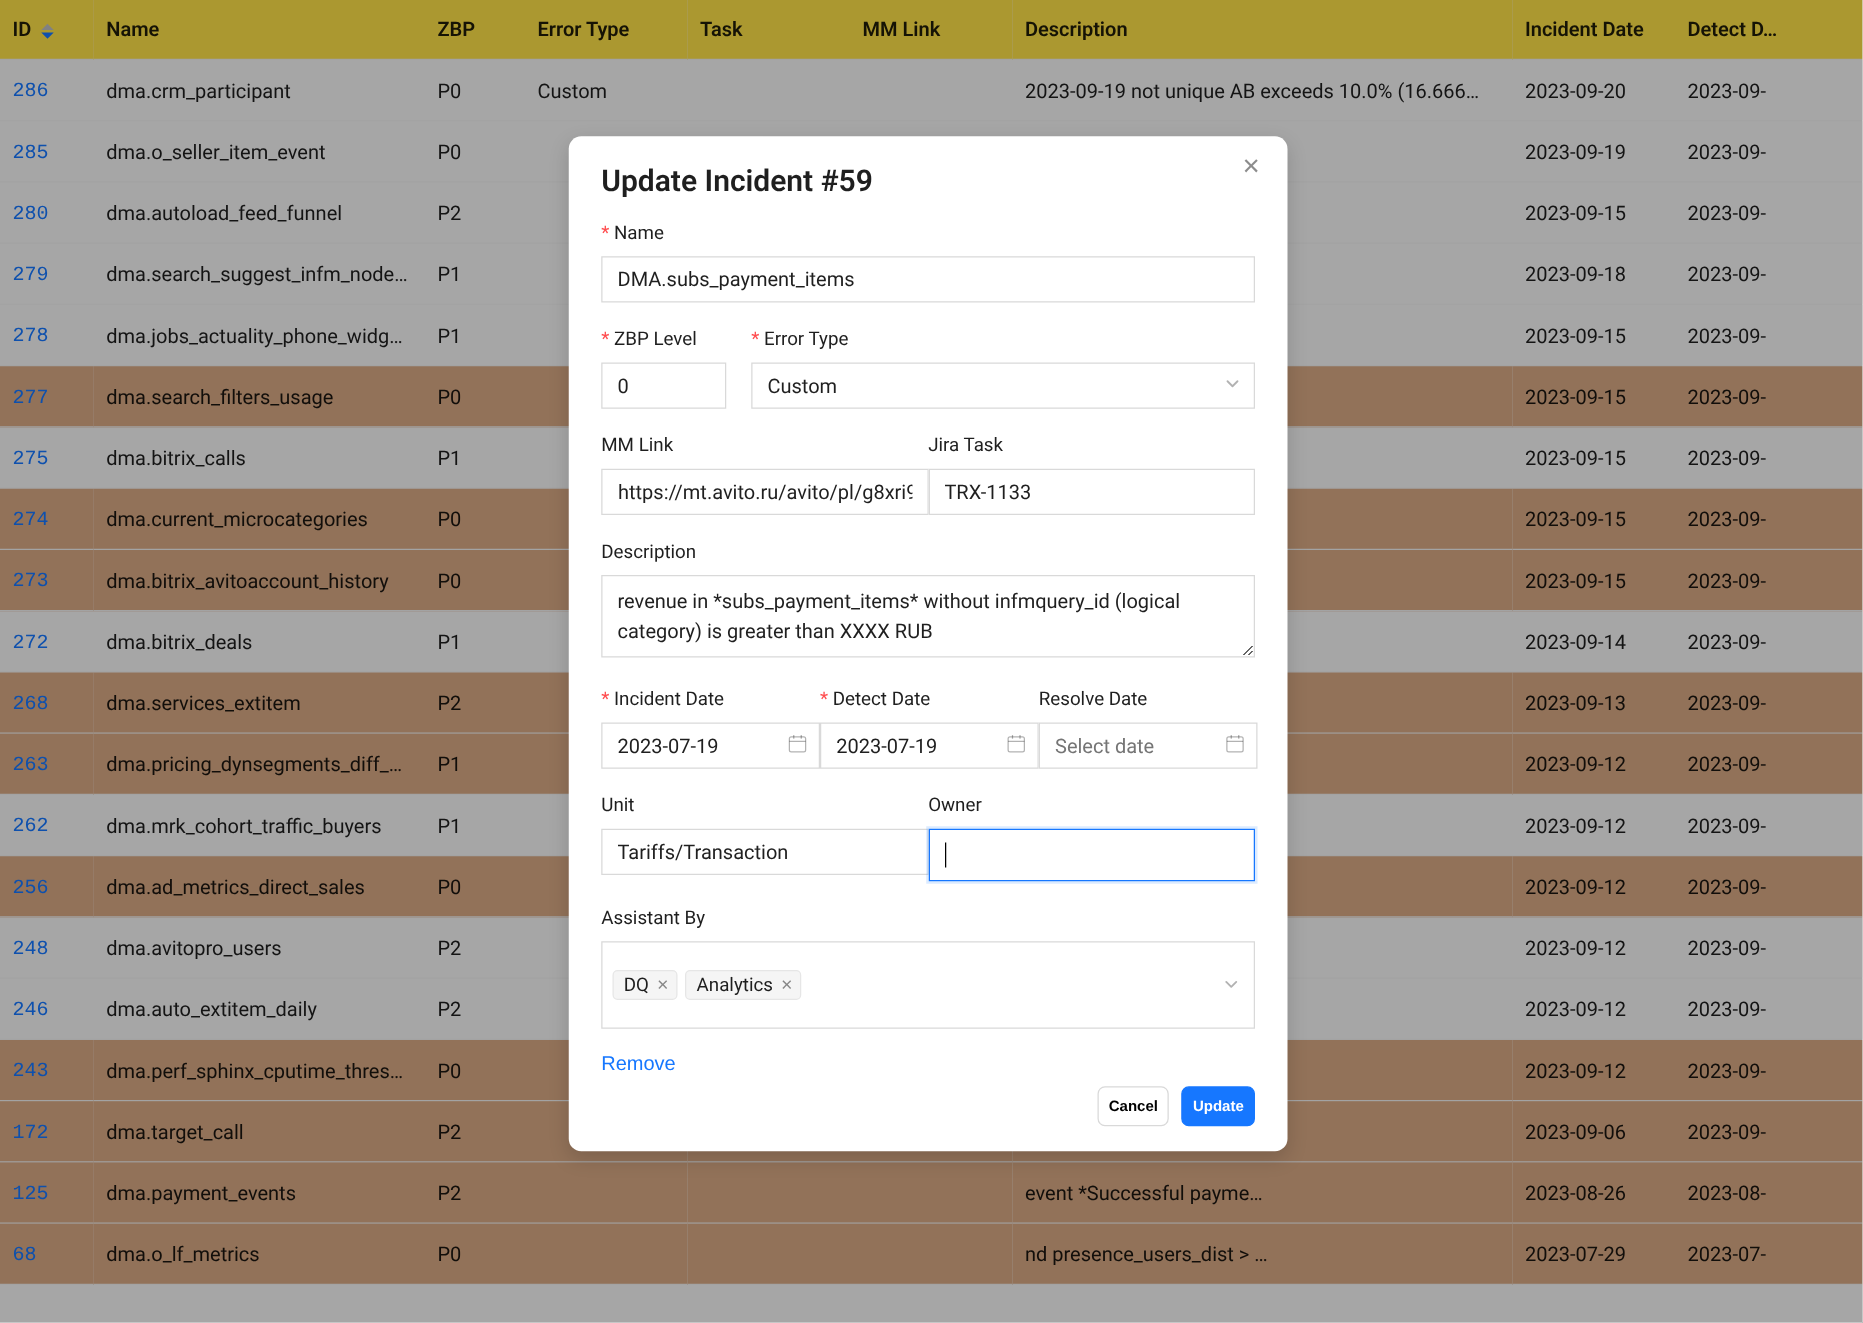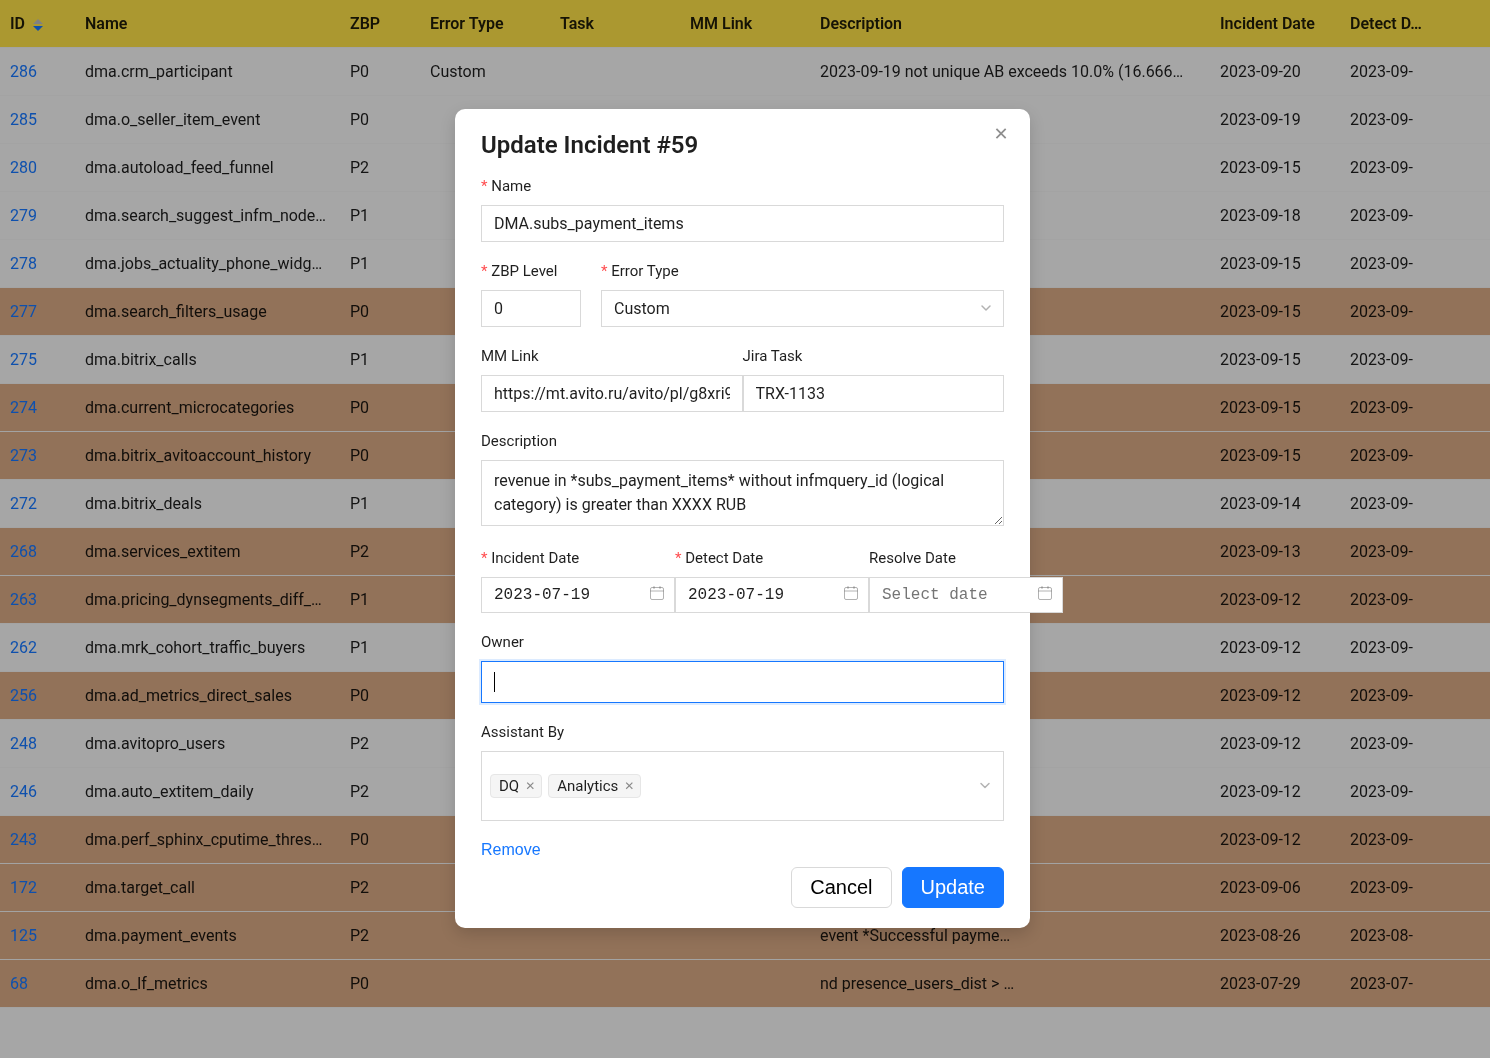--- a/index.html
+++ b/index.html
@@ -77,21 +77,21 @@
   table.incidents th.sortable .sort-icons {
     display: inline-flex; flex-direction: column; vertical-align: middle; margin-left: 4px;
   }
   table.incidents th.sortable .caret-up,
   table.incidents th.sortable .caret-down {
     width: 0; height: 0; border-left: 5px solid transparent; border-right: 5px solid transparent;
   }
   table.incidents th.sortable .caret-up { border-bottom: 5px solid #bfbfbf; margin-bottom: 2px;}
   table.incidents th.sortable .caret-down { border-top: 5px solid #1677ff; }
 
-  td.id a { color: #1677ff; text-decoration: none; }
+  td.id a { color: #1677ff; text-decoration: none; font-family: Liberation Mono, monospace; }
 
   tr.hl > td { background: #d7a883; }
 
   
   col.c-id     { width: 75px; }
   col.c-name   { width: 265px; }
   col.c-zbp    { width: 80px; }
   col.c-err    { width: 130px; }
   col.c-task   { width: 130px; }
   col.c-mm     { width: 130px; }
@@ -159,21 +159,21 @@
   .input.focused { border-color: #1677ff; box-shadow: 0 0 0 2px rgba(22,119,255,0.15); }
   .textarea { resize: both; min-height: 62px; line-height: 1.5; }
 
   .select-wrap { position: relative; }
   .select-caret {
     position: absolute; right: 12px; top: 50%; transform: translateY(-50%);
     color: rgba(0,0,0,0.3);
     pointer-events: none;
   }
 
-  .date-wrap { position: relative; width: 194px; font-family: Liberation Mono, monospace; }
+  .date-wrap { position: relative; width: 175px; }
   .date-wrap .input { padding-right: 34px; }
   .date-wrap .cal-icon {
     position: absolute; right: 10px; top: 50%; transform: translateY(-50%);
     color: rgba(0,0,0,0.3);
     pointer-events: none;
   }
   .date-wrap.placeholder .input { color: rgba(0,0,0,0.35); }
 
   .tags-input { display: flex; align-items: center; gap: 6px; padding: 22px 8px; min-height: 44px;}
   .tag {
@@ -193,25 +193,26 @@
     background: none; border: none; padding: 0;
     font-size: 16px; cursor: pointer;
   }
 
   .modal-footer {
     display: flex; justify-content: flex-end; gap: 10px;
     margin-top: 8px;
   }
   .btn {
     border-radius: 6px;
-    padding: 8px 18px;
-    font-size: 20px;
+    padding: 8px 8px;
+    font-size: 12px;
     cursor: pointer;
     border: 1px solid #d9d9d9;
     background: #fff;
+    font-weight: bold;
   }
   .btn.primary {
     background: #1677ff;
     color: #fff;
     border-color: #1677ff;
   }
 
   .caret-down-svg { width: 12px; height: 12px; }
   .cal-svg { width: 16px; height: 16px; }
 
@@ -568,20 +569,24 @@
               <line x1="5" y1="1" x2="5" y2="4" stroke="currentColor"></line>
               <line x1="11" y1="1" x2="11" y2="4" stroke="currentColor"></line>
             </svg>
         </span>
       </div>
     </div>
   </div>
 
   <div class="form-row form-cols">
     <div class="form-col">
+      <div class="label">Unit</div>
+      <input class="input" value="Tariffs/Transaction" style="">
+    </div>
+    <div class="form-col">
       <div class="label">Owner</div>
       <div class="input focused" style="min-height:42px; display:flex; align-items:center;">
         <span class="owner-cursor"></span>
       </div>
     </div>
   </div>
 
   <div class="form-row">
     <div class="label">Assistant By</div>
     <div class="tags-input select-wrap">

